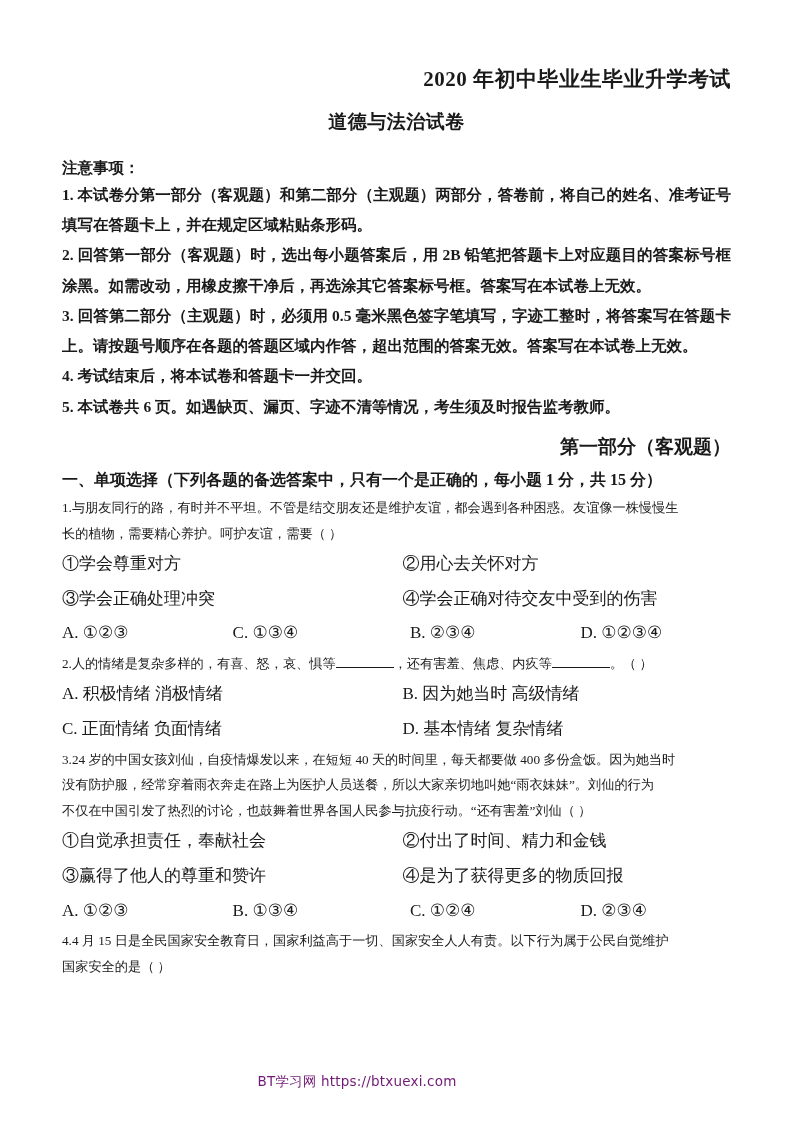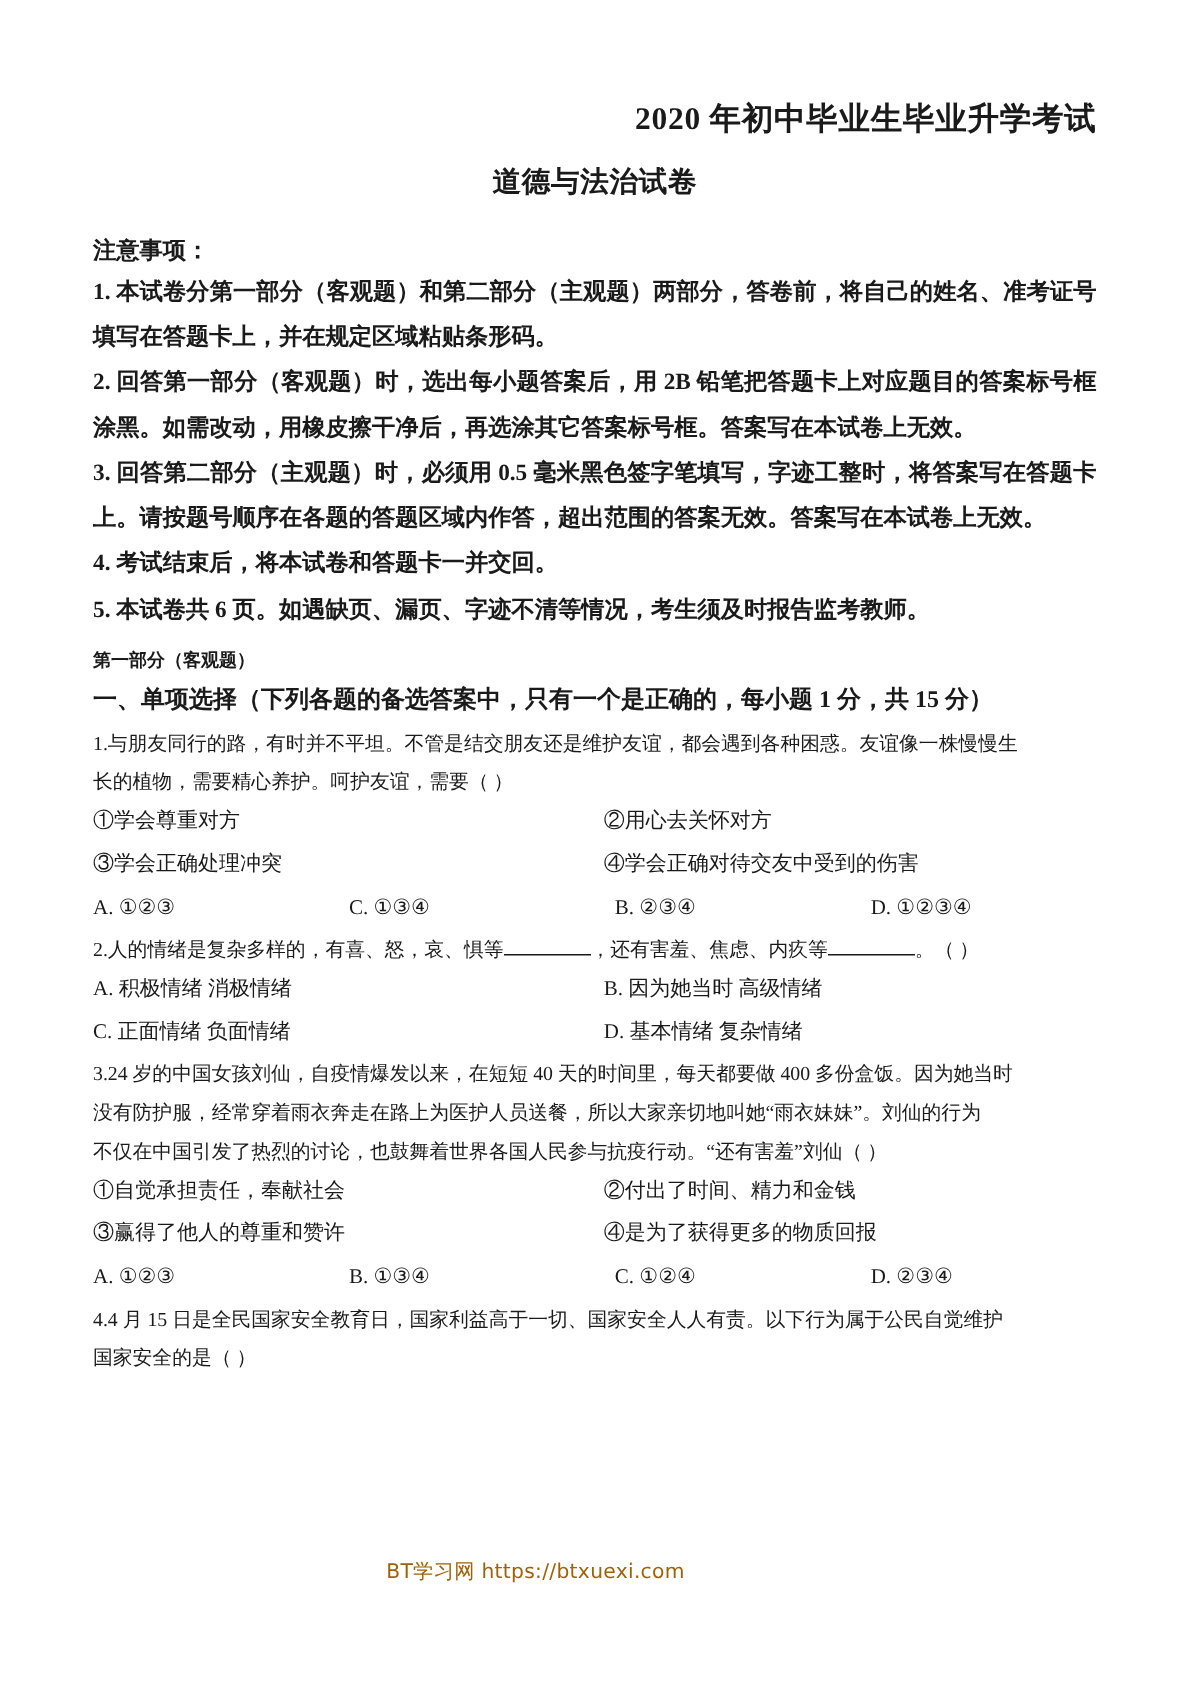--- a/index.html
+++ b/index.html
@@ -52,23 +52,23 @@
   .notice-item {
     font-weight: bold;
     font-size: 15.5px;
     line-height: 1.95;
     text-align: justify;
     text-justify: inter-ideograph;
   }
 
   
   .part-title {
-    text-align: left;
-    font-weight: bold;
-    font-size: 12px;
+    text-align: right;
+    font-weight: bold;
+    font-size: 19px;
     margin-top: 8px;
     line-height: 1.8;
   }
   .section-title {
     font-weight: bold;
     font-size: 16px;
     line-height: 1.9;
     margin-top: 1px;
   }
 
@@ -76,21 +76,21 @@
   .question {
   }
   .q-stem {
     font-size: 13.2px;
     line-height: 1.95;
     text-align: justify;
     text-justify: inter-ideograph;
   }
   .opt-row {
     display: flex;
-    font-size: 14px;
+    font-size: 17px;
     line-height: 2.05;
   }
   .opt-row.pairs > div {
     width: 50%;
     box-sizing: border-box;
   }
   .opt-row.pairs > div:nth-child(2) { padding-left: 6px; }
   .opt-row.quad > div {
     box-sizing: border-box;
   }
@@ -104,25 +104,25 @@
     width: 58px;
     border-bottom: 1px solid #1a1a1a;
     height: 0.95em;
     vertical-align: baseline;
   }
 
   
   .footer {
     position: absolute;
     left: 0;
-    top: 1039px;
+    top: 1073px;
     width: 714px;
     text-align: center;
     font-size: 13.5px;
-    color: #a16207;
+    color: #701a75;
     font-family: "DejaVu Sans", "Liberation Sans", sans-serif;
     letter-spacing: 0.2px;
   }
 </style>
 </head>
 <body>
 
 <div class="page">
 
   <div class="doc-title">2020 年初中毕业生毕业升学考试</div>

